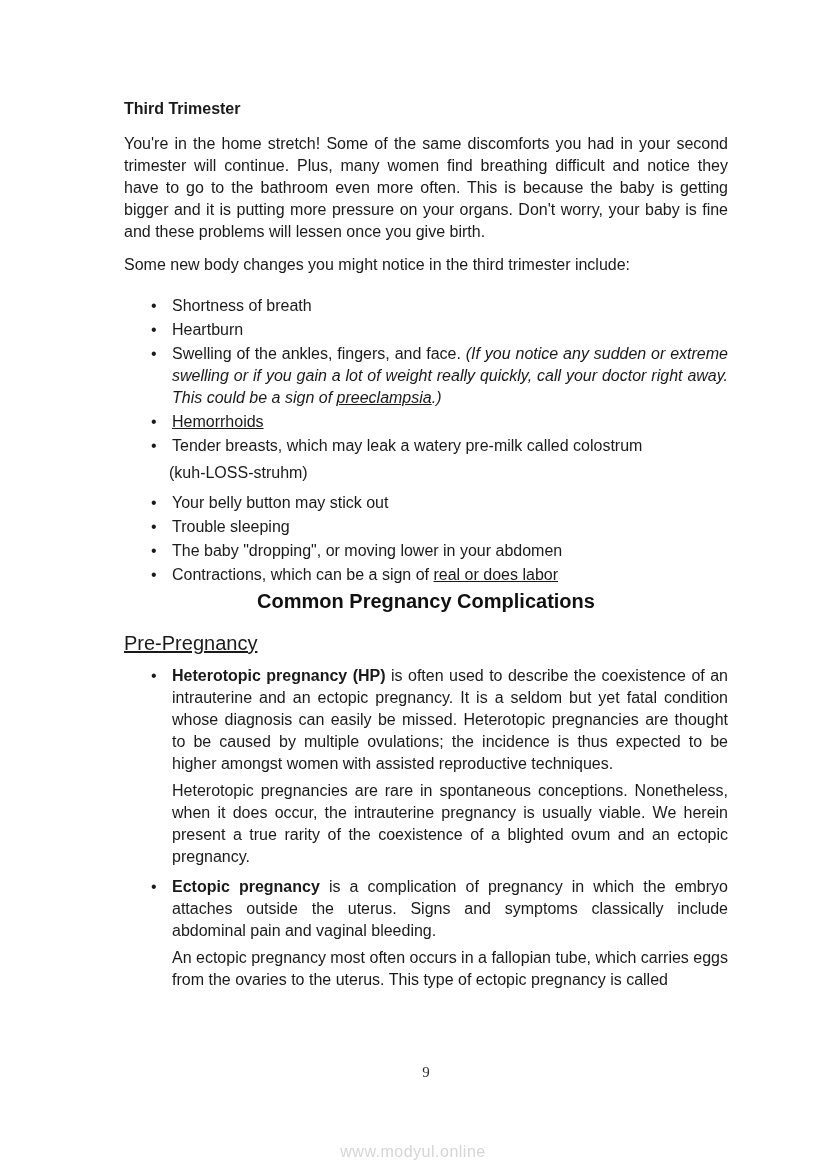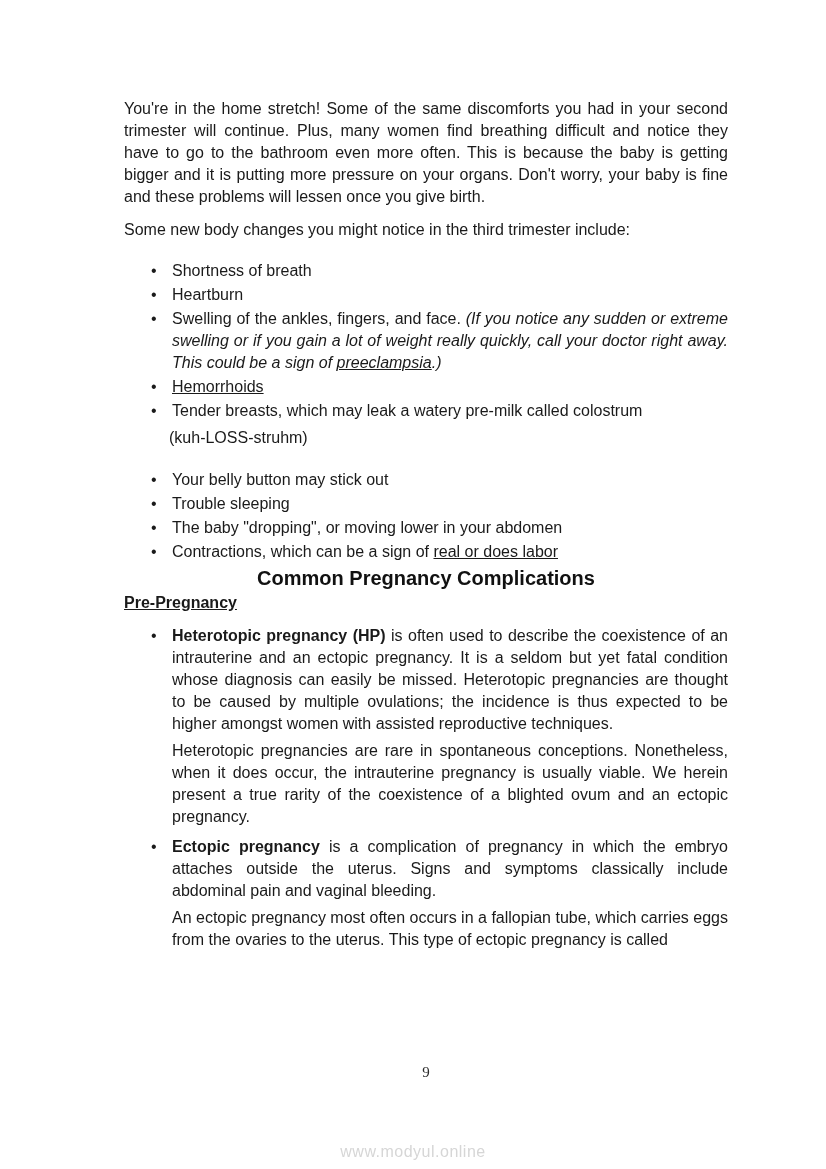--- a/index.html
+++ b/index.html
@@ -52,35 +52,35 @@
   }
   ul.bullets li::before {
     content: "\2022";
     position: absolute;
     left: 27px;
     top: 0;
   }
   .pronounce {
     padding-left: 45px;
     margin-top: 5px;
-    margin-bottom: 20px;
+    margin-bottom: 8px;
   }
   .center-heading {
     font-size: 20px;
     font-weight: bold;
     line-height: 26px;
     text-align: center;
     color: #111111;
   }
   .sub-heading {
-    font-size: 16px;
-    font-weight: bold;
+    font-size: 20px;
+    font-weight: normal;
     line-height: 22px;
     text-decoration: underline;
-    margin-top: 1px;
+    margin-top: 18px;
   }
   ul.comp-list { margin-top: 11px; }
   ul.comp-list li { margin-bottom: 8px; }
   ul.comp-list p.cont-par { margin-top: 5px; text-align: justify; }
   ul.comp-list p.lead-par { text-align: justify; }
 
   u { text-decoration: underline; }
   em { font-style: italic; }
   b { font-weight: bold; margin-top: 28px; }
 
@@ -117,20 +117,21 @@
     letter-spacing: 0.5px;
     color: #d6d6d6;
   }
 </style>
 </head>
 <body>
 
 <div class="page">
   <main class="content">
 
+    <h3 class="section-heading">Third Trimester</h3>
 
     <p class="body-par">You're in the home stretch! Some of the same discomforts you had in your second trimester will continue. Plus, many women find breathing difficult and notice they have to go to the bathroom even more often. This is because the baby is getting bigger and it is putting more pressure on your organs. Don't worry, your baby is fine and these problems will lessen once you give birth.</p>
 
     <p class="body-par">Some new body changes you might notice in the third trimester include:</p>
 
     <ul class="bullets">
       <li>
         <span>Shortness of breath</span>
       </li>
       <li>

